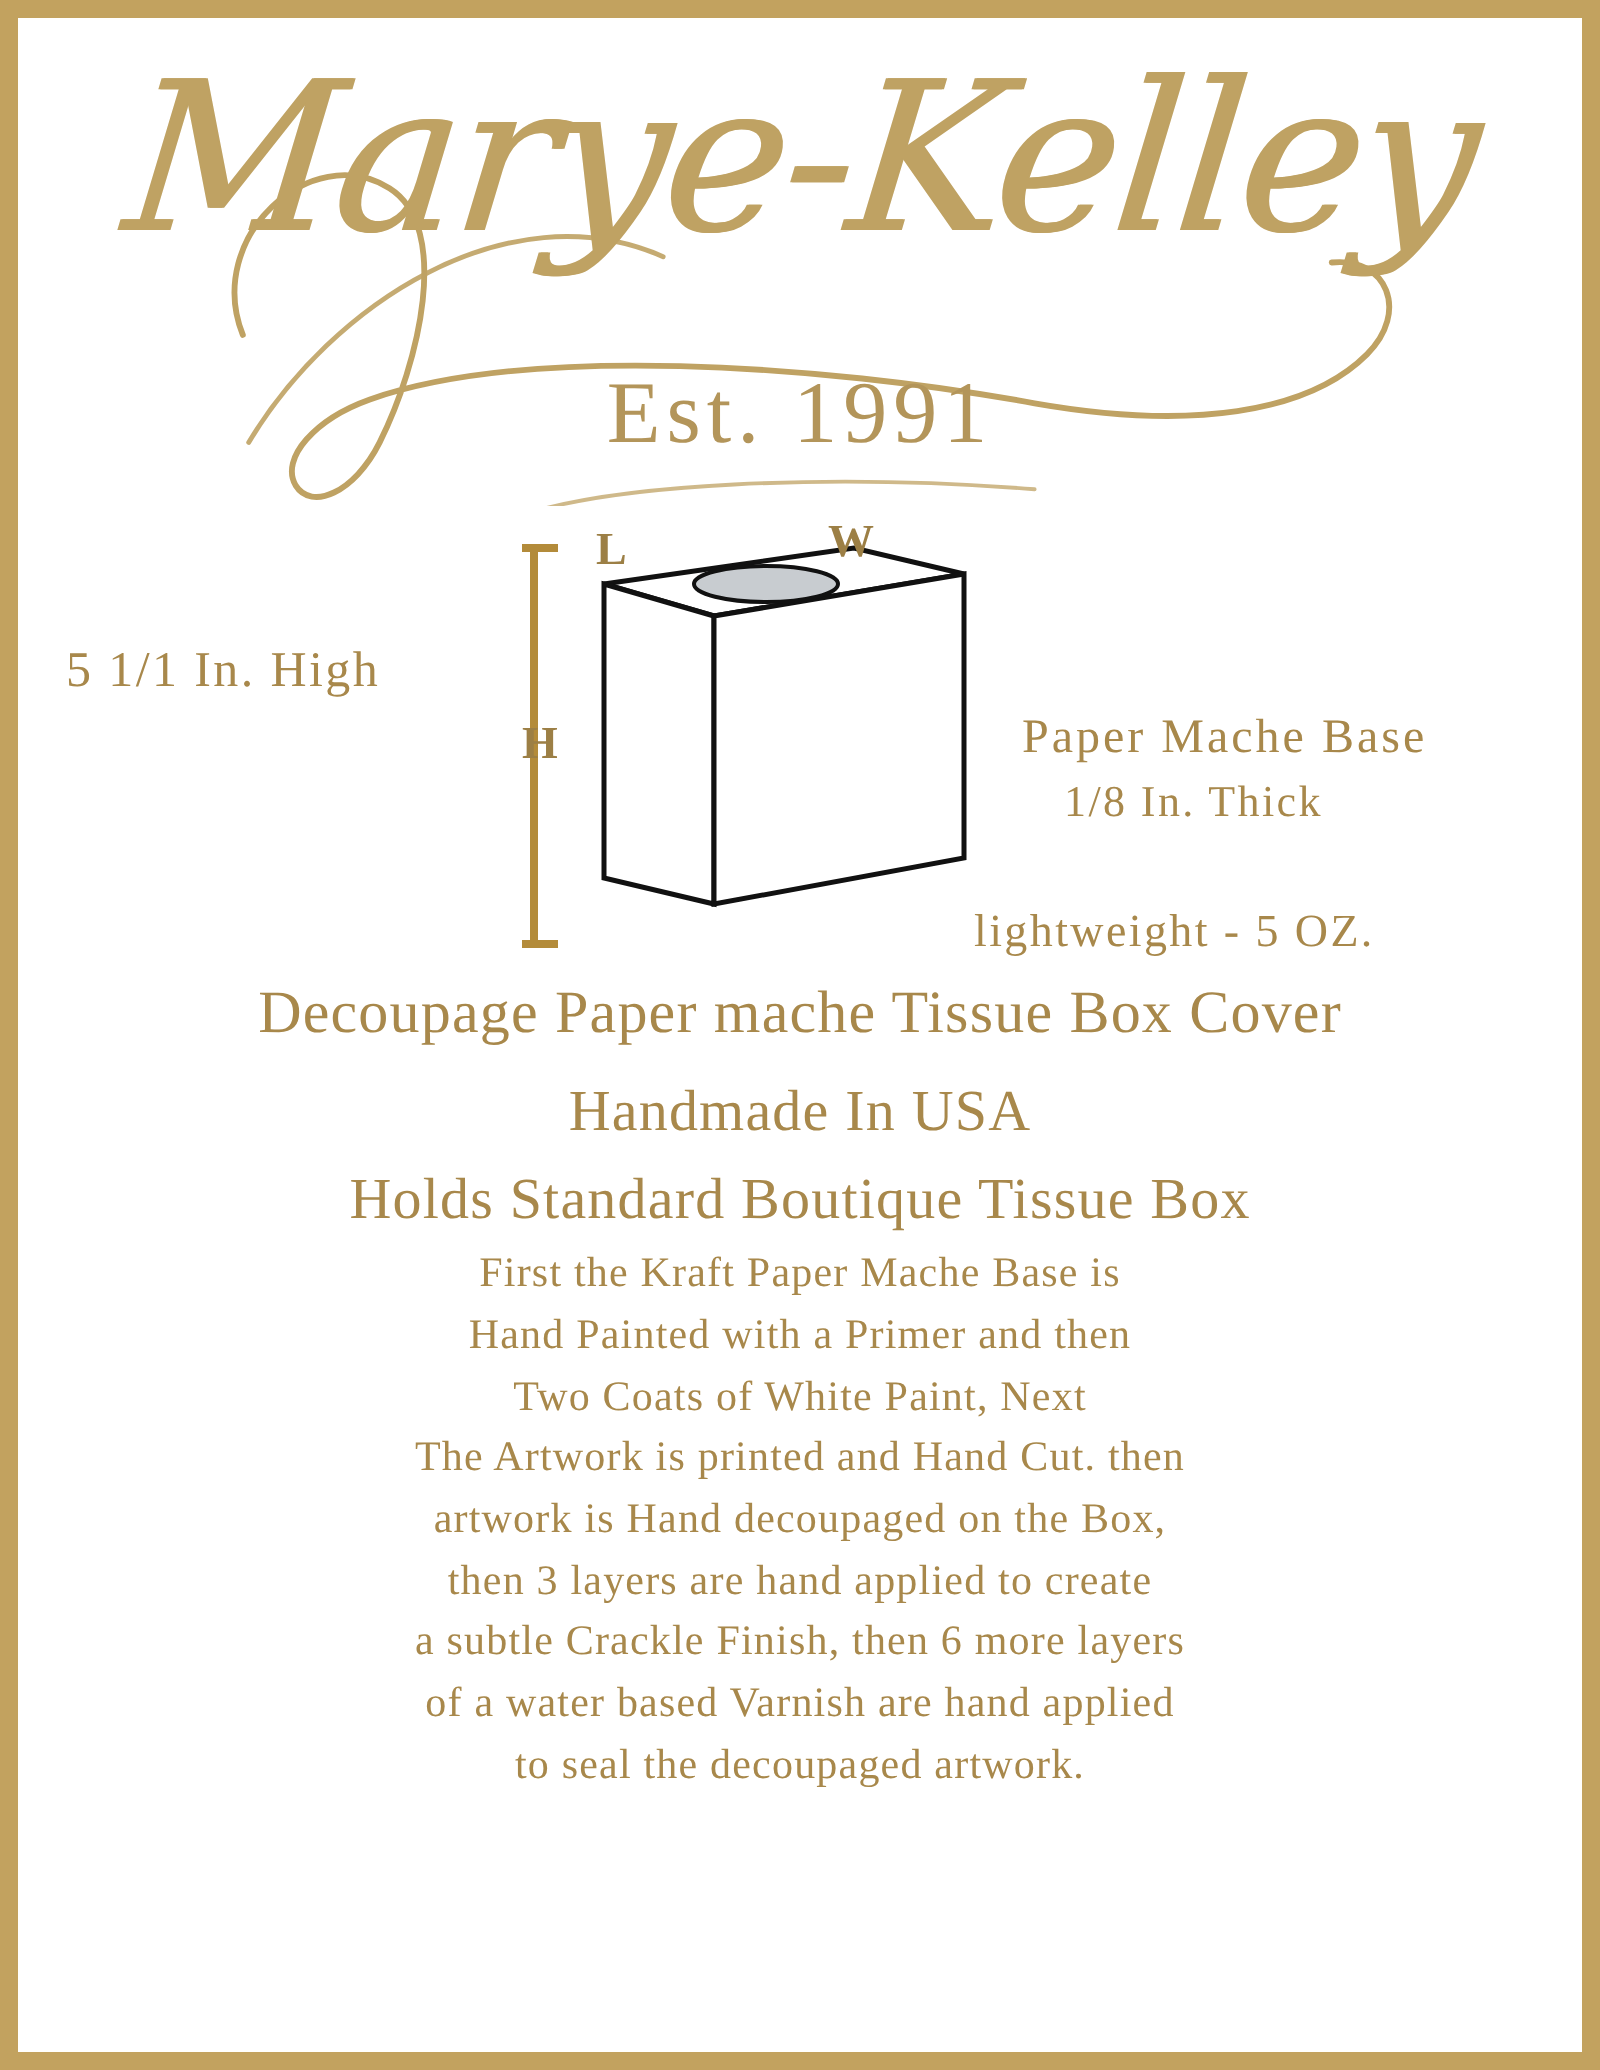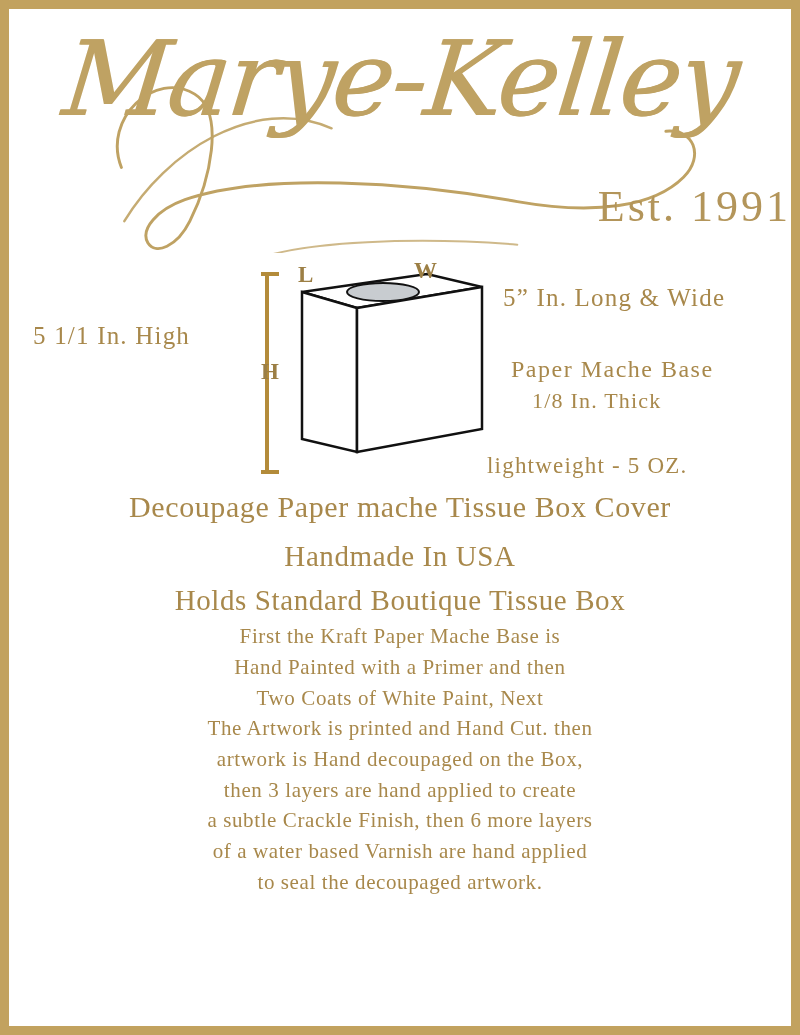--- a/index.html
+++ b/index.html
@@ -54,21 +54,21 @@
     top: 6px;
     left: 0;
     width: 100%;
     height: 220px;
   }
   .brand-est {
     position: absolute;
     top: 172px;
     left: 0;
     width: 100%;
-    text-align: right;
+    text-align: center;
     font-family: "Liberation Serif", serif;
     font-size: 44px;
     letter-spacing: 3px;
     color: #b3955a;
   }
 
   
   .diagram {
     position: absolute;
     top: 245px;
@@ -169,21 +169,20 @@
         <polygon points="100,54 225,33 225,175 100,198" fill="#ffffff" stroke="#111111" stroke-width="2.5"></polygon>
 
         <ellipse cx="126" cy="38" rx="36" ry="9" fill="#c8ccd0" stroke="#111111" stroke-width="2"></ellipse>
       </svg>
 
       <div class="dim-label lbl-L">L</div>
       <div class="dim-label lbl-W">W</div>
       <div class="dim-label lbl-H">H</div>
 
       <div class="dim-label lbl-high">5 1/1 In. High</div>
-      <div class="dim-label lbl-wide">5” In. Long &amp; Wide</div>
       <div class="dim-label lbl-base">Paper Mache Base</div>
       <div class="dim-label lbl-thick">1/8 In. Thick</div>
       <div class="dim-label lbl-weight">lightweight - 5 OZ.</div>
     </div>
 
     <div class="desc">
       <div class="line line-0">Decoupage Paper mache Tissue Box Cover</div>
       <div class="line line-1">Handmade In USA</div>
       <div class="line line-2">Holds Standard Boutique Tissue Box</div>
       <div class="line line-n">First the Kraft Paper Mache Base is</div>

